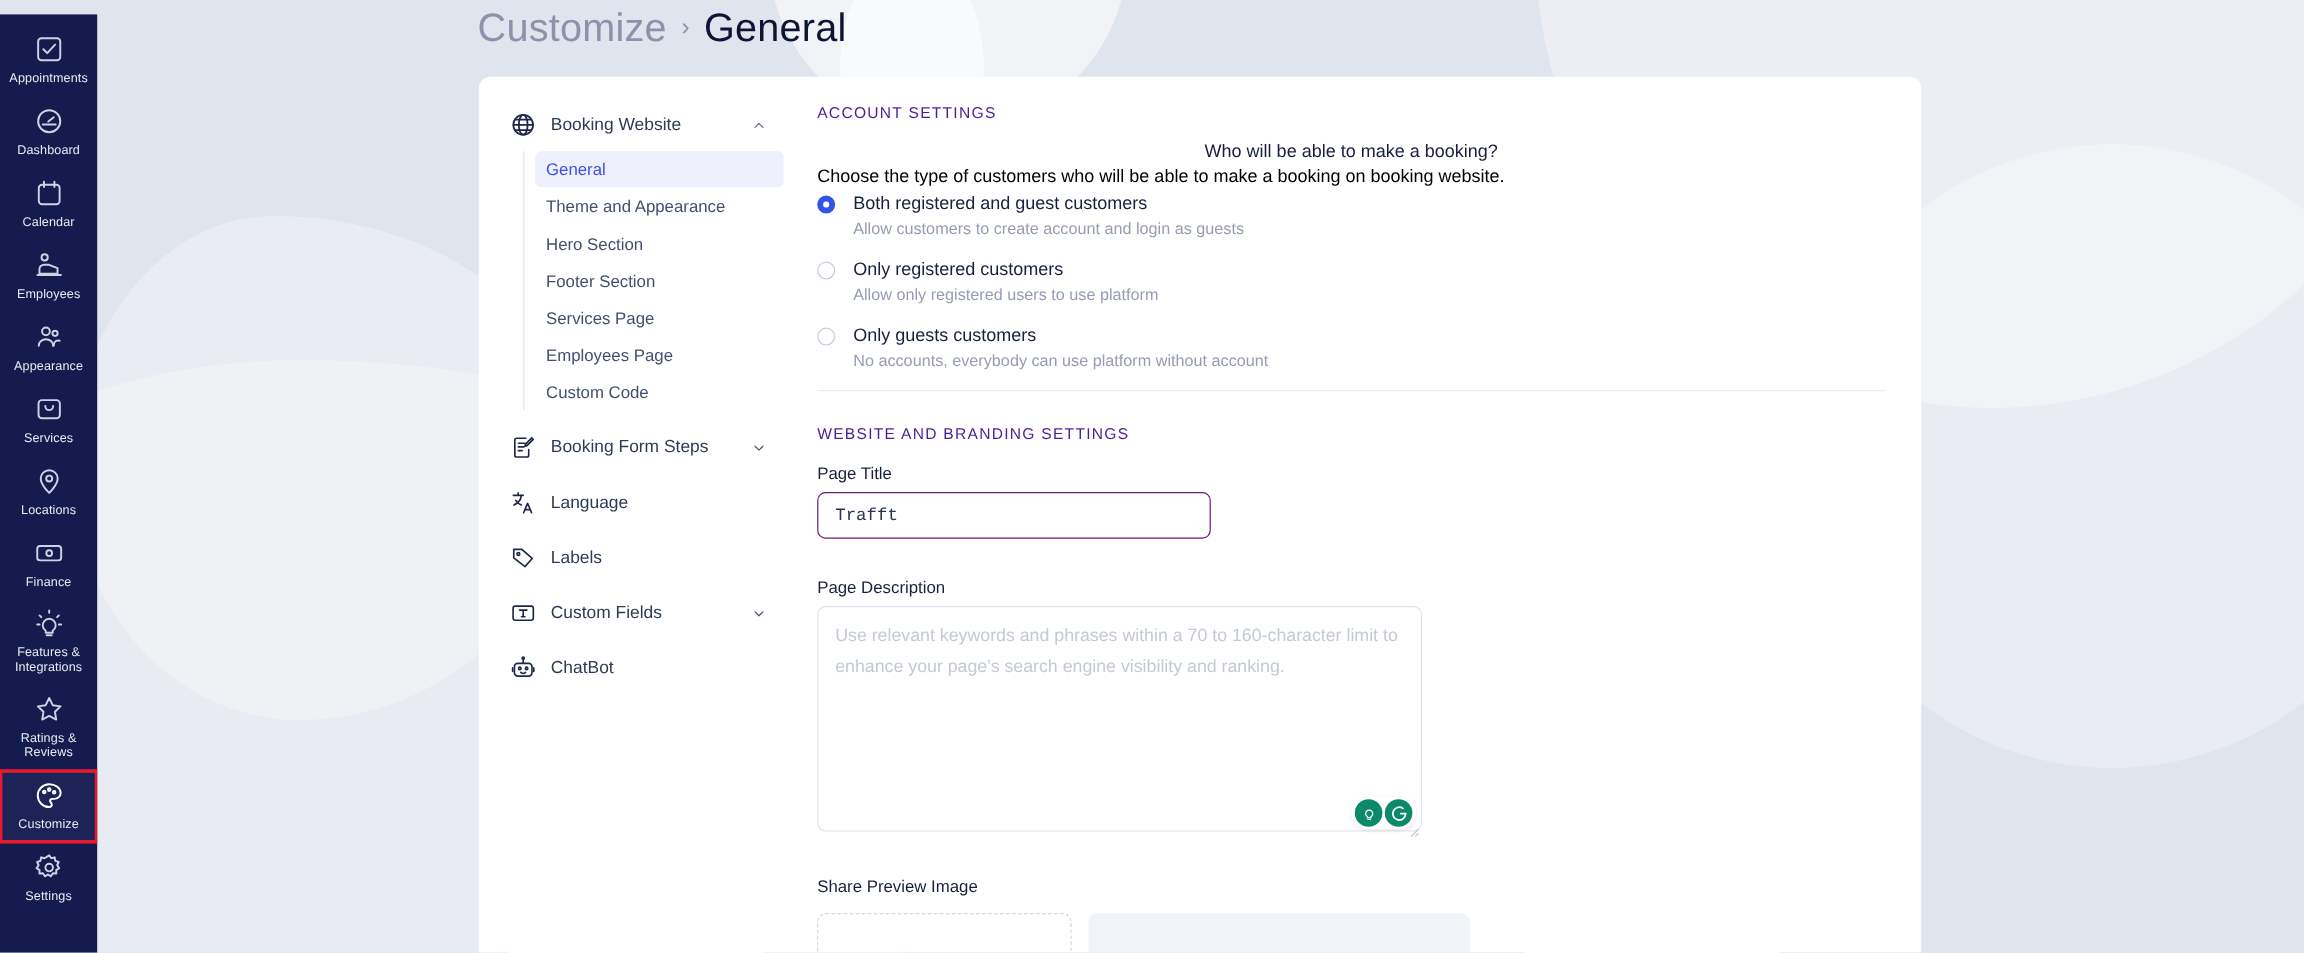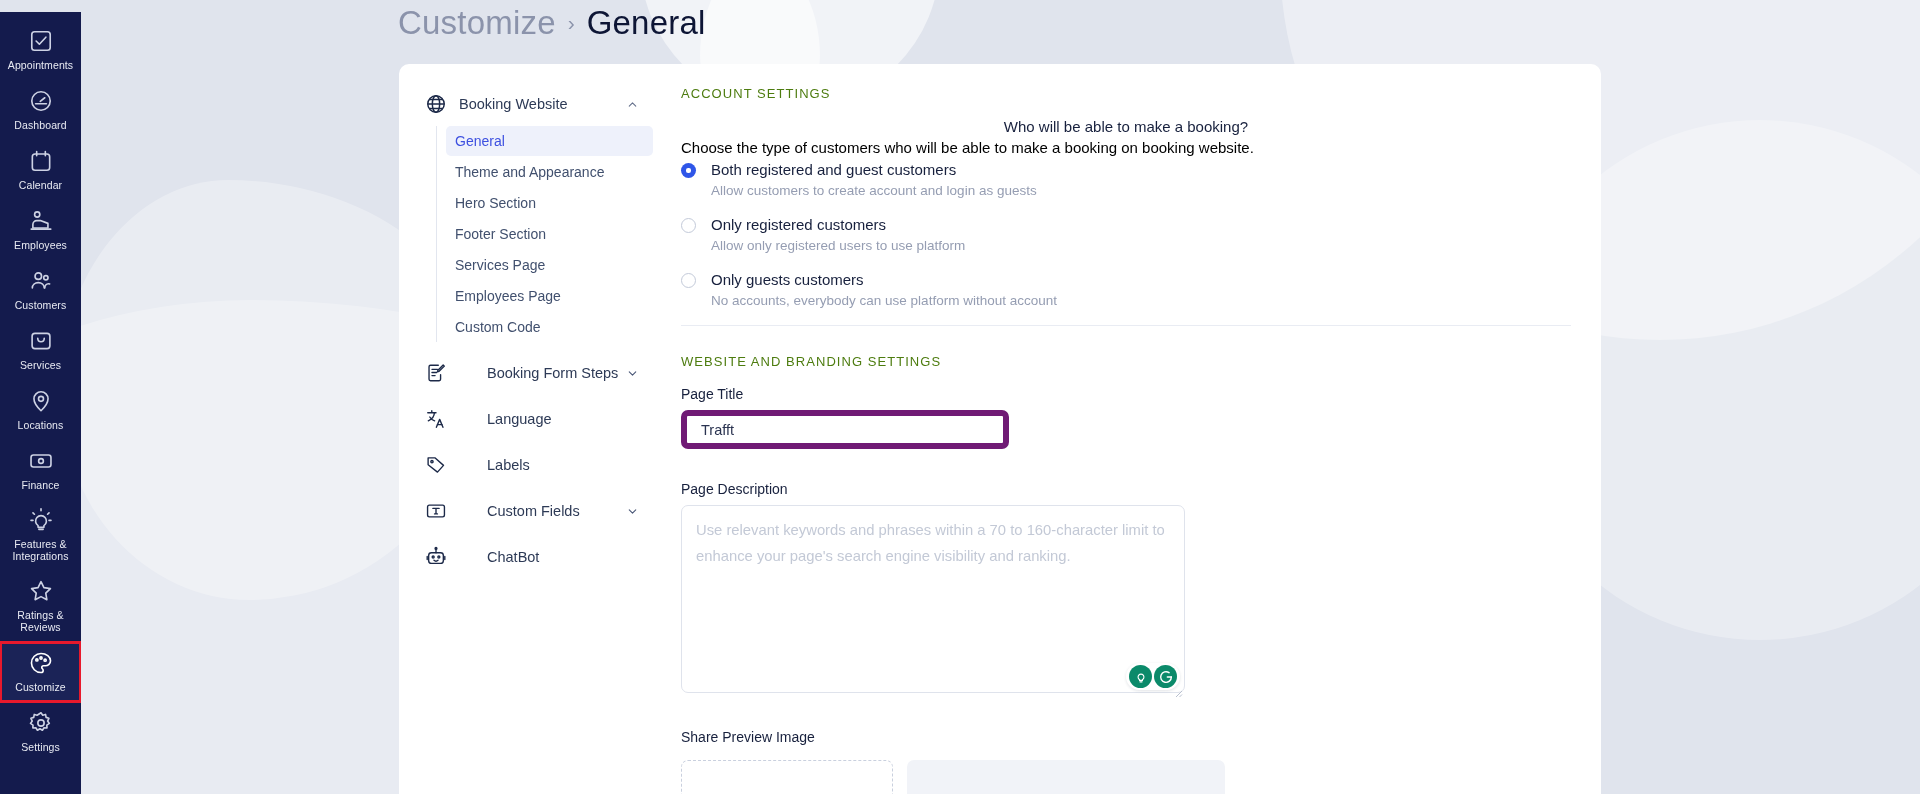--- a/index.html
+++ b/index.html
@@ -74,28 +74,28 @@
     height: 30px; display: flex; align-items: center; padding-left: 9px;
     font-size: 14px; color: #41506e; border-radius: 5px; cursor: pointer; margin-bottom: 1px;
   }
   .nav-sub-item.sel { background: #eef1fb; color: #3d50e0; }
 
   .nav-simple {
     display: flex; align-items: center; height: 46px; cursor: pointer; padding-right: 14px;
   }
   .nav-simple .ns-ico { width: 22px; height: 22px; flex: none; margin-right: 12px; }
   .nav-simple .ns-ico svg { width: 22px; height: 22px; display:block; }
-  .nav-simple .ns-label { font-size: 14.5px; color: #2d3a56; flex: 1; margin-left: 28px; }
+  .nav-simple .ns-label { font-size: 14.5px; color: #2d3a56; flex: 1; }
   .nav-simple .ns-chev { width: 13px; height: 13px; flex: none; }
   .nav-simple .ns-chev svg { width: 13px; height: 13px; display:block; }
 
   
   #content { flex: 1; padding: 22px 30px 0 28px; position: relative; }
   .sect-title {
-    font-size: 13px; letter-spacing: 1.05px; color: #4d7c0f; font-weight: 400;
+    font-size: 13px; letter-spacing: 1.05px; color: #4c1d95; font-weight: 400;
     text-transform: uppercase; margin-bottom: 17px;
   }
   .q-title { font-size: 15px; color: #17203d; margin-bottom: 4px; text-align: center; }
   .q-sub { font-size: 15px; color: #000000; margin-bottom: 4px; }
 
   .radio-row { display: flex; align-items: flex-start; margin-bottom: 17px; cursor: pointer; }
   .radio-dot {
     width: 15px; height: 15px; border-radius: 50%; border: 1.6px solid #c3cad9;
     flex: none; margin: 3px 15px 0 0; background: #fff; position: relative;
   }
@@ -104,23 +104,23 @@
     content:""; position: absolute; left: 5.4px; top: 5.4px;
     width: 4.2px; height: 4.2px; border-radius: 50%; background: #fff;
   }
   .radio-txt .rt-main { font-size: 15px; color: #17203d; line-height: 19px; }
   .radio-txt .rt-sub { font-size: 13.5px; color: #959db2; margin-top: 4px; }
 
   .divider { height: 1px; background: #e9ecf3; margin: 14px 0 0 0; }
 
   .field-label { font-size: 14px; color: #17203d; margin-bottom: 8px; }
   .text-input {
-    width: 328px; height: 39px; border: 6px solid #701a75; border-radius: 7px;
+    width: 328px; height: 39px; border: 1px solid #701a75; border-radius: 7px;
     padding: 0 14px; font-size: 14.5px; color: #2a3350; background: #fff;
-    font-family: Liberation Sans, sans-serif; outline: none;
+    font-family: Liberation Mono, monospace; outline: none;
   }
   .textarea-wrap { position: relative; width: 504px; }
   .text-area {
     width: 504px; height: 188px; border: 1px solid #dfe3ec; border-radius: 7px;
     padding: 11px 14px; font-size: 14.8px; line-height: 26px; color: #2a3350;
     font-family: "Liberation Sans", sans-serif; resize: none; outline: none; background: #fff;
   }
   .text-area::placeholder { color: #c3c9d6; }
   .grammarly {
     position: absolute; right: 5px; bottom: 7px; height: 27px;
@@ -199,21 +199,21 @@
 
     <div class="rail-item">
       <span class="ri-ico">
         <svg viewBox="0 0 24 24" fill="none" stroke="#cdd2e4" stroke-width="1.5" stroke-linecap="round" stroke-linejoin="round">
           <circle cx="9.5" cy="7.5" r="3"></circle>
             <circle cx="16.5" cy="9" r="2"></circle>
           <path d="M4 18.5c0-3 2.5-5 5.5-5s5.5 2 5.5 5"></path>
             <path d="M15.5 18.5c0-2.2 1.4-4 3.3-4 .5 0 1 .1 1.2.2"></path>
         </svg>
       </span>
-      <span class="ri-label">Customers</span>
+      <span class="ri-label">Appearance</span>
     </div>
 
     <div class="rail-item">
       <span class="ri-ico">
         <svg viewBox="0 0 24 24" fill="none" stroke="#cdd2e4" stroke-width="1.5" stroke-linecap="round" stroke-linejoin="round">
           <rect x="3.8" y="5" width="16.4" height="14" rx="2.6"></rect>
             <path d="M9 9.5c0 1.9 1.4 3.2 3 3.2s3-1.3 3-3.2"></path>
         </svg>
       </span>
       <span class="ri-label">Services</span>

